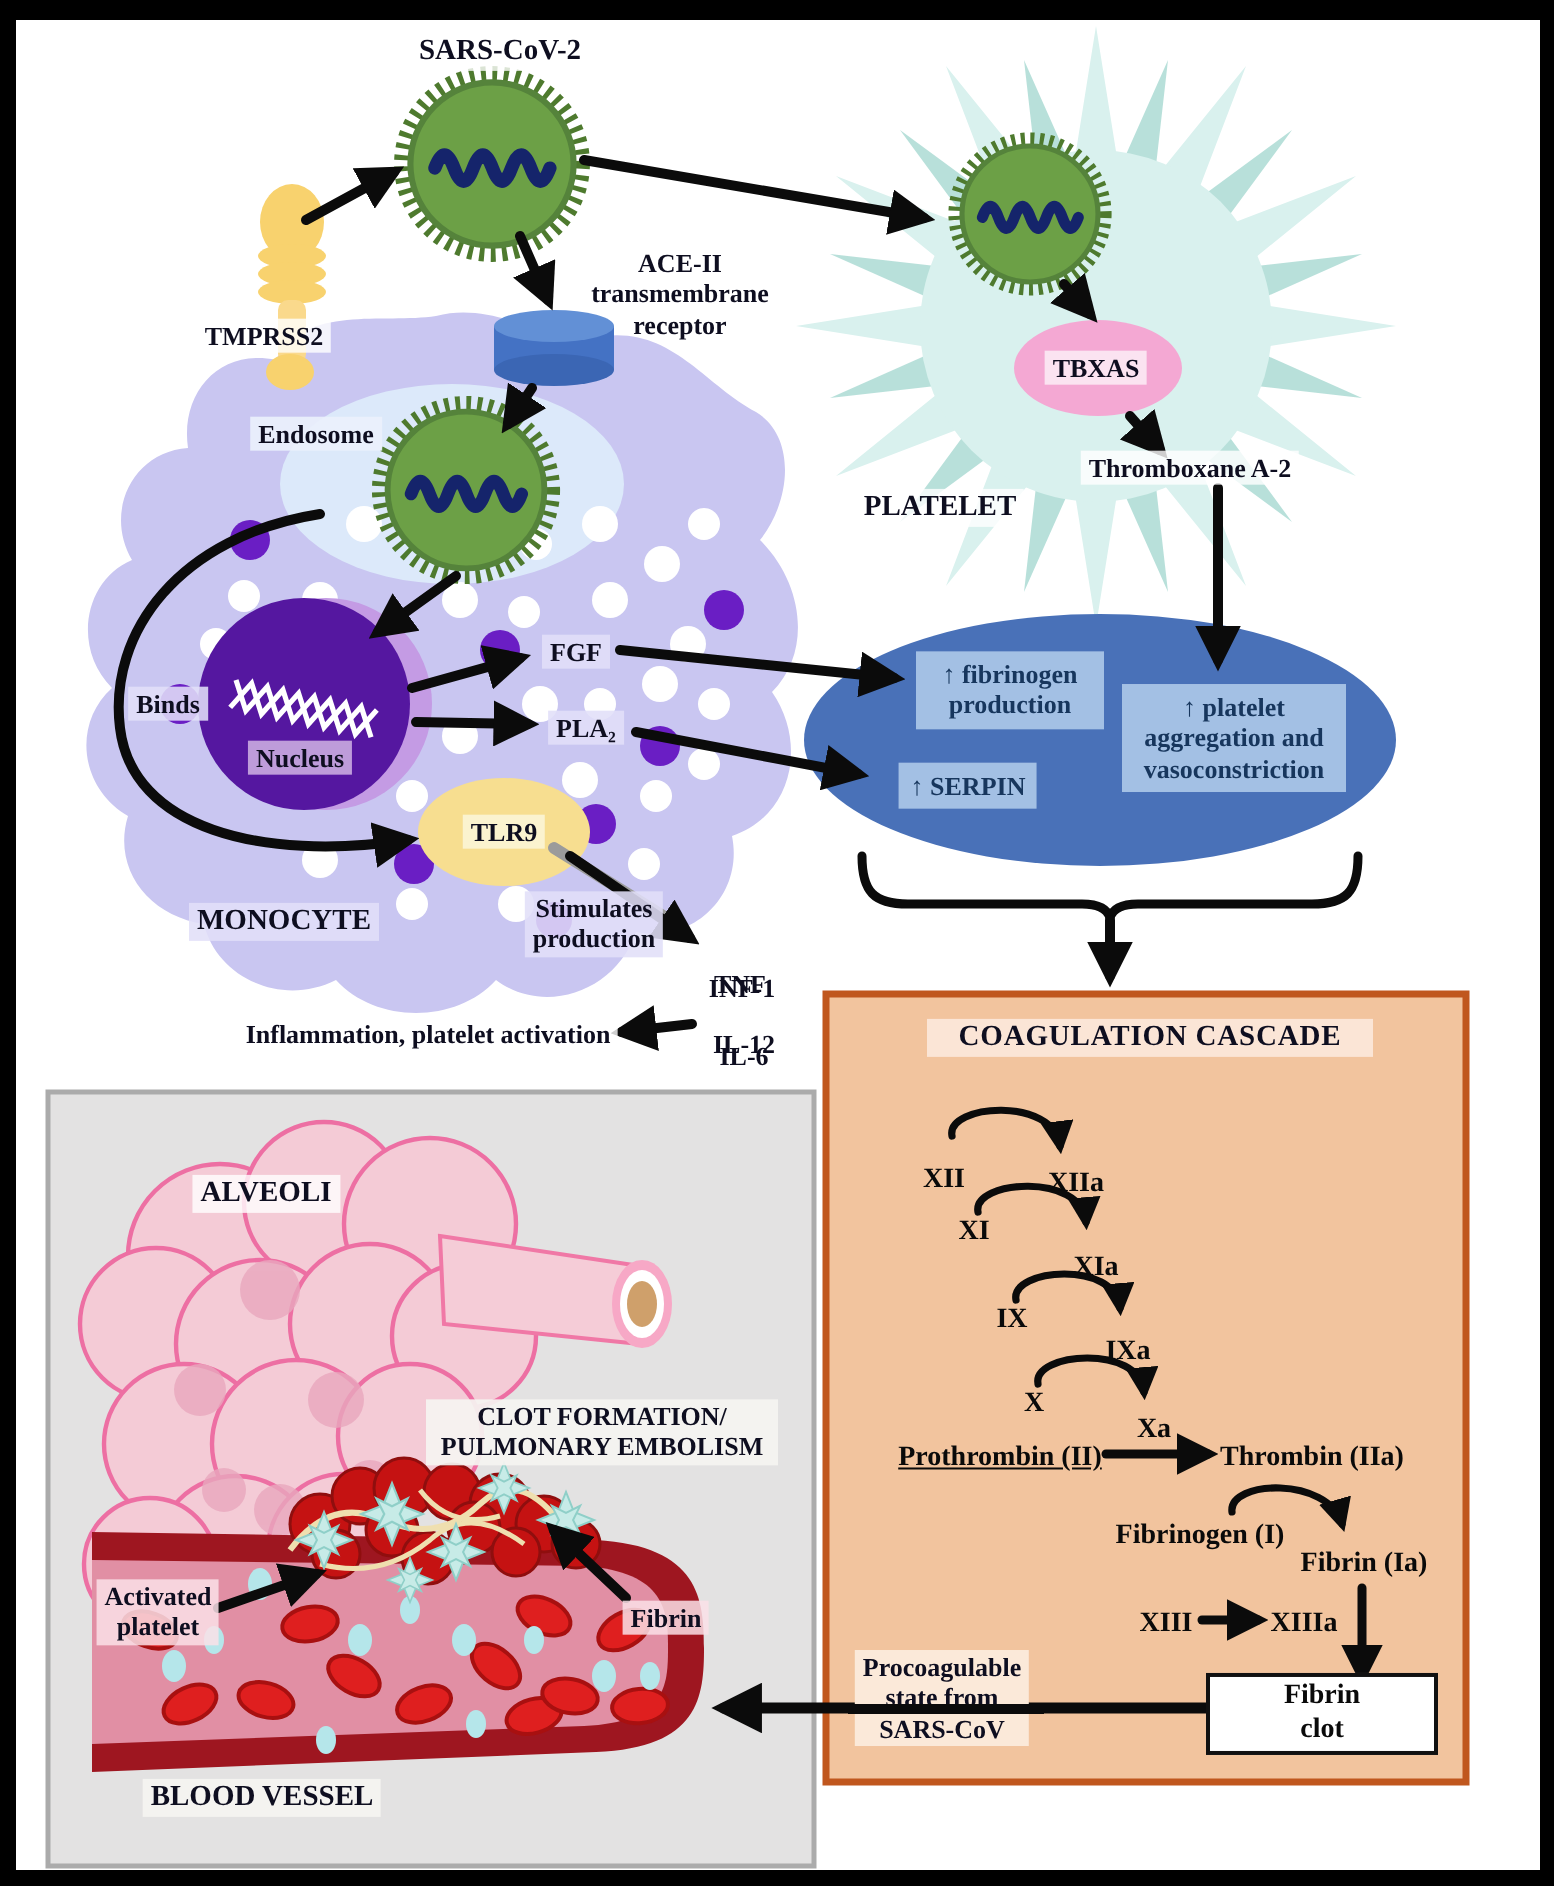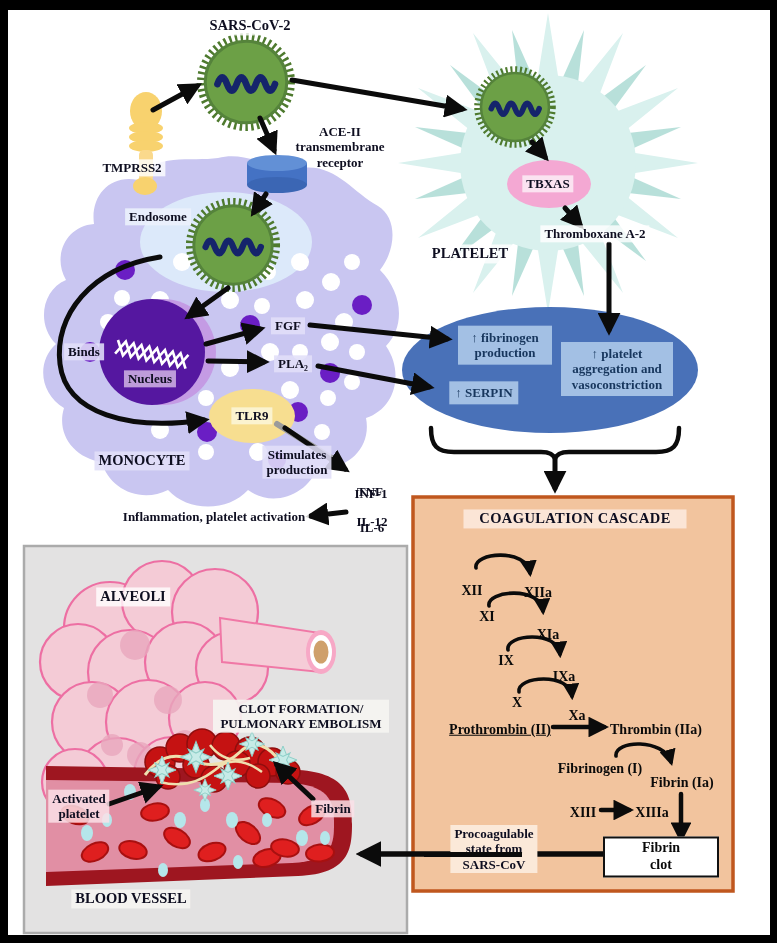--- a/index.html
+++ b/index.html
@@ -13,21 +13,21 @@
   .s14{font-size:14.5px;}
   .casc{background:none;padding:0;font-size:14px;color:#0a0a0a;}
   .bg-lav{background:rgba(225,223,248,.88);}
   .bg-white{background:rgba(255,255,255,.8);}
   .bg-endo{background:rgba(234,240,252,.92);}
   .bg-purple{background:#BE9CDA;}
   .bg-yellow{background:#FBF3CF;}
   .bg-pink{background:#FBE3F1;}
   .bg-blue{background:#A3C0E4;color:#17365D;padding:4px 6px;}
   .bg-cream{background:#FBE5D6;letter-spacing:.4px;}
-  .bg-cream2{background:#FBE9D9;margin-left:23px;}
+  .bg-cream2{background:#FBE9D9;}
   .bg-rose{background:rgba(250,224,232,.85);}
   .bg-gray{background:rgba(245,244,241,.92);}
   .box-outline{background:#fff;border:2.5px solid #111;padding:2px 25px;}
   .overline{position:absolute;left:424px;top:852px;width:98px;height:5px;background:#0b0b0b;z-index:20;}
 </style>
 </head>
 <body>
 
 <div id="frame">
   <div id="paper"></div>

